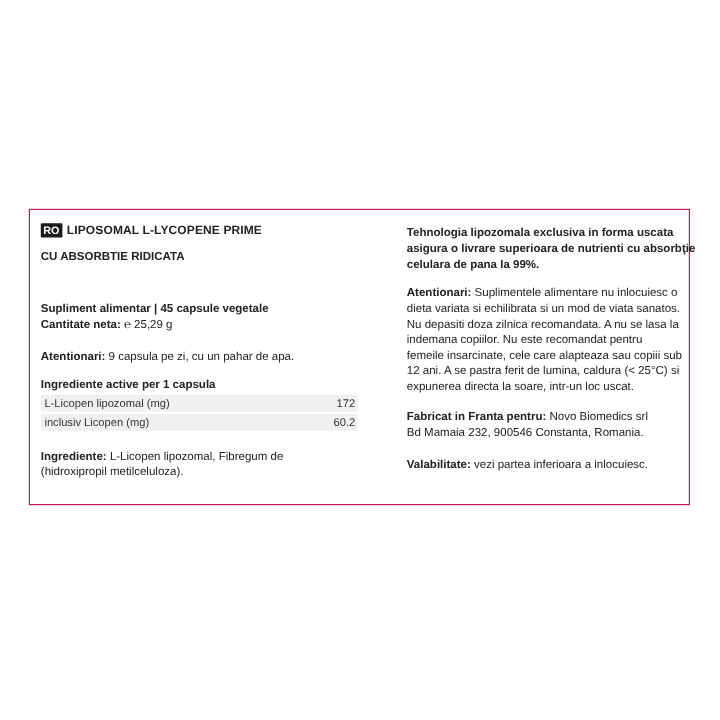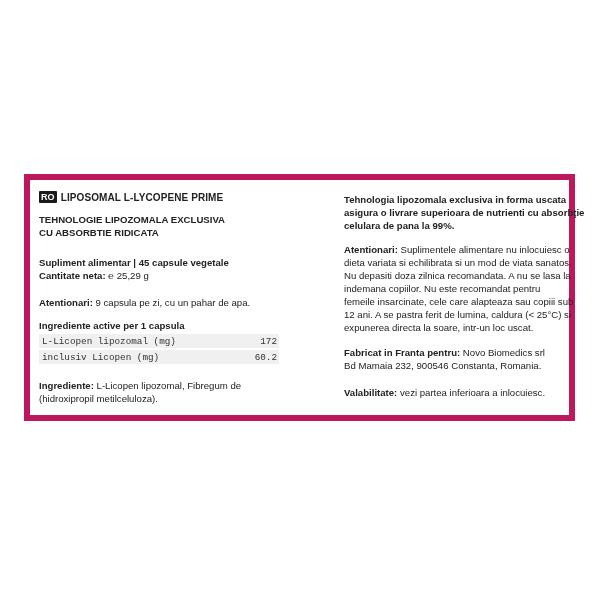--- a/index.html
+++ b/index.html
@@ -14,21 +14,21 @@
       font-family: "Liberation Sans", "DejaVu Sans", sans-serif;
       color: #222222;
       overflow: hidden;
     }
     .label-box {
       position: absolute;
       left: 24px;
       top: 174px;
       width: 551px;
       height: 247px;
-      border: 6px solid #be185d;
+      border: 1px solid #be185d;
       box-sizing: border-box;
       background: #ffffff;
     }
     .col {
       position: absolute;
       top: 0;
       box-sizing: border-box;
     }
     .col-left {
       left: 9px;
@@ -73,22 +73,21 @@
     .upper {
       font-size: 9.6px;
       font-weight: bold;
       line-height: 13px;
       white-space: nowrap;
     }
     .ing-table {
       position: absolute;
       left: 0;
       top: 154px;
-      width: 240px;
-      font-family: Liberation Mono, monospace;
+      width: 264px;
     }
     .ing-row {
       display: flex;
       justify-content: space-between;
       background: #f0f0f0;
       font-size: 9.3px;
       line-height: 13px;
       padding: 1px 2px 0 3px;
       margin-bottom: 2px;
       color: #333333;
@@ -100,21 +99,20 @@
 <div class="label-box">
 
   <div class="col col-left">
 
     <div class="title-row">
       <span class="ro-badge">RO</span>
       <span>LIPOSOMAL L-LYCOPENE PRIME</span>
     </div>
 
     <div class="block" style="top:33px;">
-      <div class="upper">TEHNOLOGIE LIPOZOMALA EXCLUSIVA</div>
       <div class="upper">CU ABSORBTIE RIDICATA</div>
     </div>
 
     <div class="block" style="top:76px;">
       <div class="line bold">Supliment alimentar | 45 capsule vegetale</div>
       <div class="line">
         <span class="bold">Cantitate neta:</span>
         <span>℮ 25,29 g</span>
       </div>
     </div>

